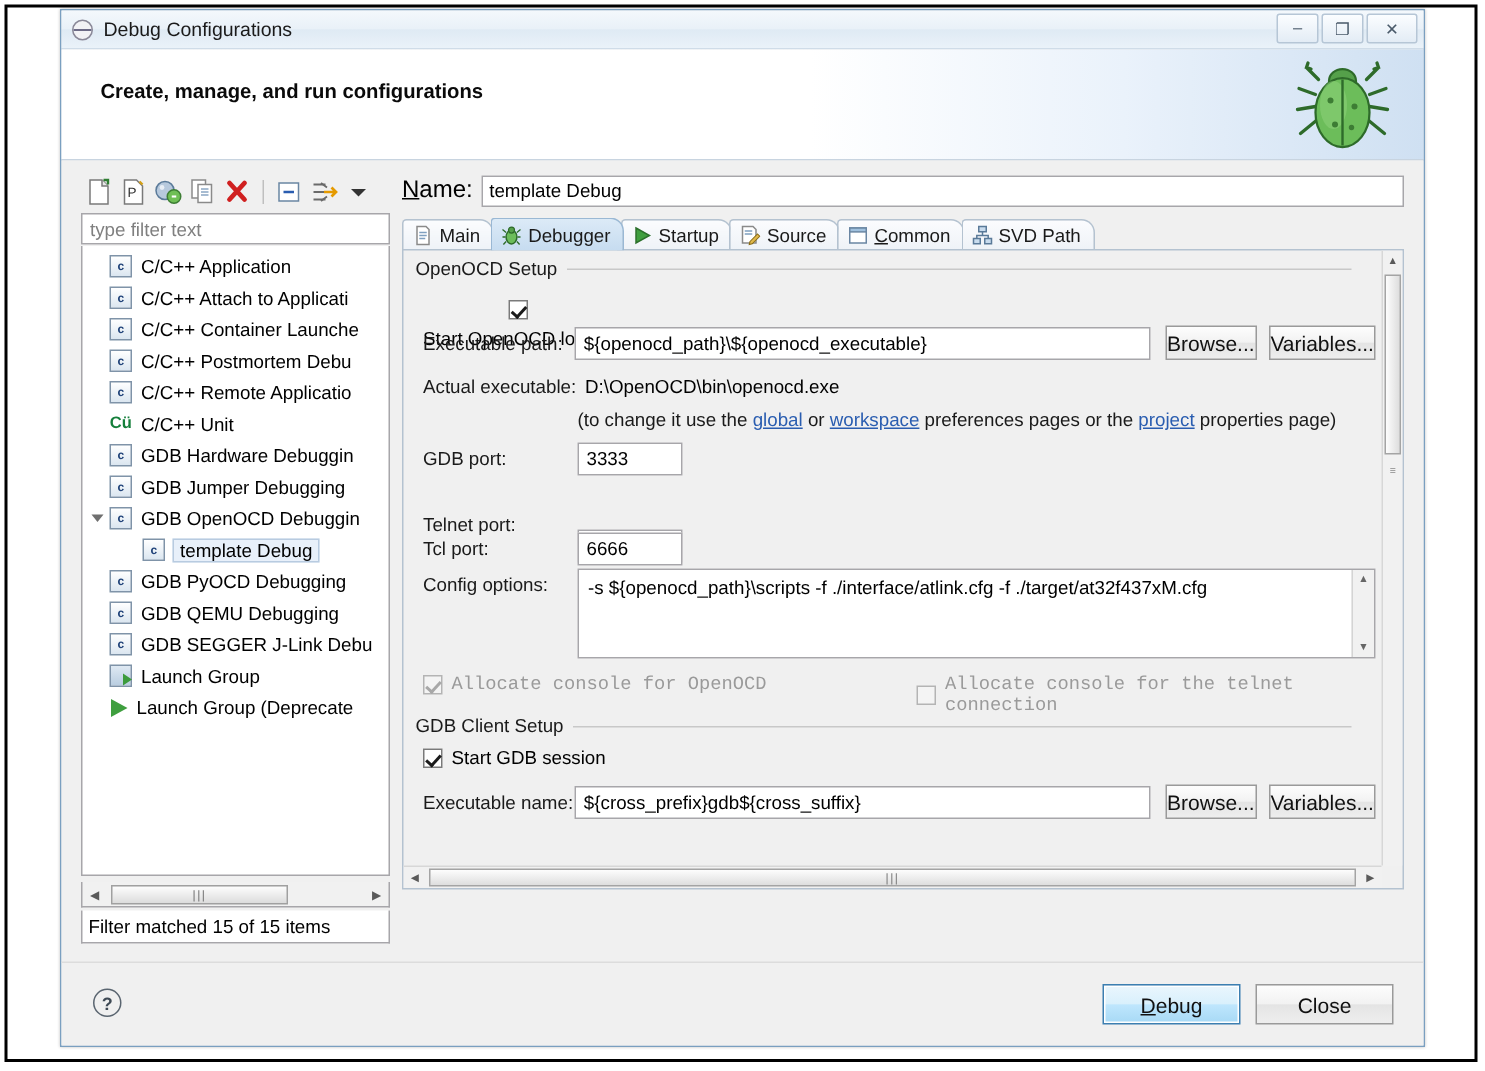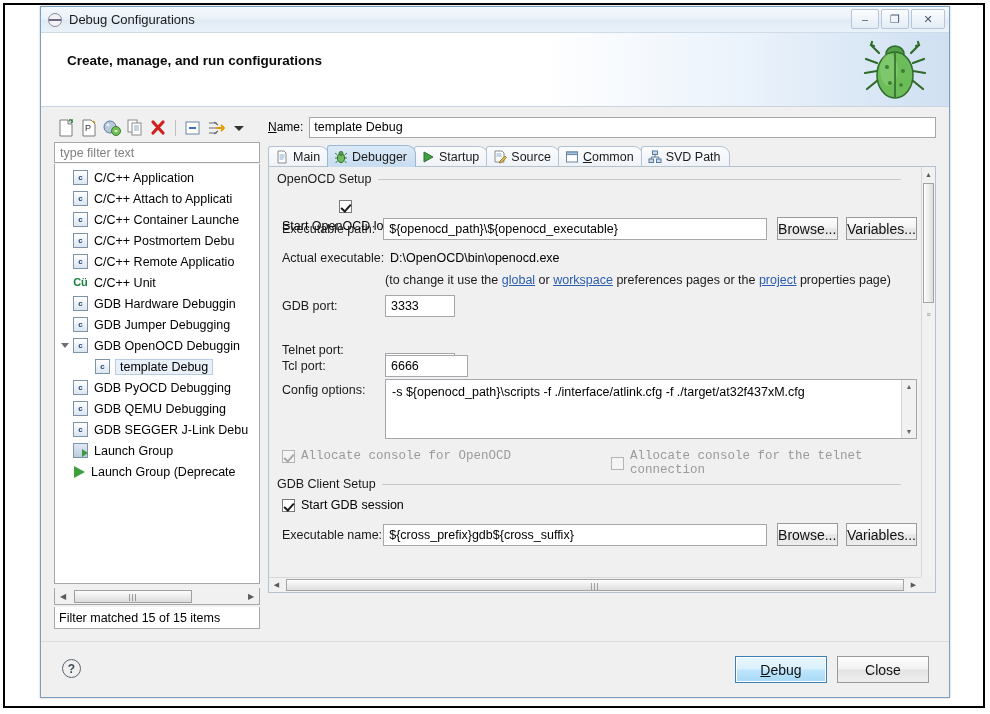--- a/index.html
+++ b/index.html
@@ -144,21 +144,21 @@
     padding-left:4px;
   }
 
   
   .right{
     position:absolute;left:227px;top:9px;right:13px;bottom:12px;
   }
   .name-row{
     display:flex;align-items:center;height:22px;
   }
-  .name-lbl{font-size:12px;margin-right:6px;}
+  .name-lbl{font-size:16px;margin-right:6px;}
   .name-input{
     flex:1;height:21px;border:1px solid #a7a6aa;background:#fff;box-sizing:border-box;
     display:flex;align-items:center;padding-left:4px;font-size:12.5px;
   }
   .tabs{
     position:absolute;left:0;top:29px;width:100%;height:22px;
     display:flex;align-items:flex-end;
   }
   .tab{
     height:21px;display:flex;align-items:center;gap:4px;padding:0 8px 0 6px;
@@ -560,21 +560,21 @@
             <div class="row" style="position:absolute;left:13px;top:128px;">
               <span class="flabel" style="width:103px;">GDB port:</span>
               <span class="input" style="width:70px;">3333</span>
             </div>
             <div class="row" style="position:absolute;left:13px;top:158px;">
               <span class="flabel" style="width:103px;">Telnet port:</span>
               <span class="input" style="width:70px;margin-top:28px;">4444</span>
             </div>
             <div class="row" style="position:absolute;left:13px;top:188px;">
               <span class="flabel" style="width:103px;">Tcl port:</span>
-              <span class="input" style="width:83px;">6666</span>
+              <span class="input" style="width:70px;">6666</span>
             </div>
 
             <div style="position:absolute;left:13px;top:216px;">
               <span class="flabel">Config options:</span>
             </div>
             <div class="textarea" style="position:absolute;left:116px;top:212px;right:4px;height:60px;">
               <div class="ta-text">-s ${openocd_path}\scripts -f ./interface/atlink.cfg -f ./target/at32f437xM.cfg</div>
               <div class="ta-scroll">
                 <div class="ta-up">▲</div>
                 <div style="position:absolute;bottom:0;width:100%;" class="ta-dn">▼</div>

